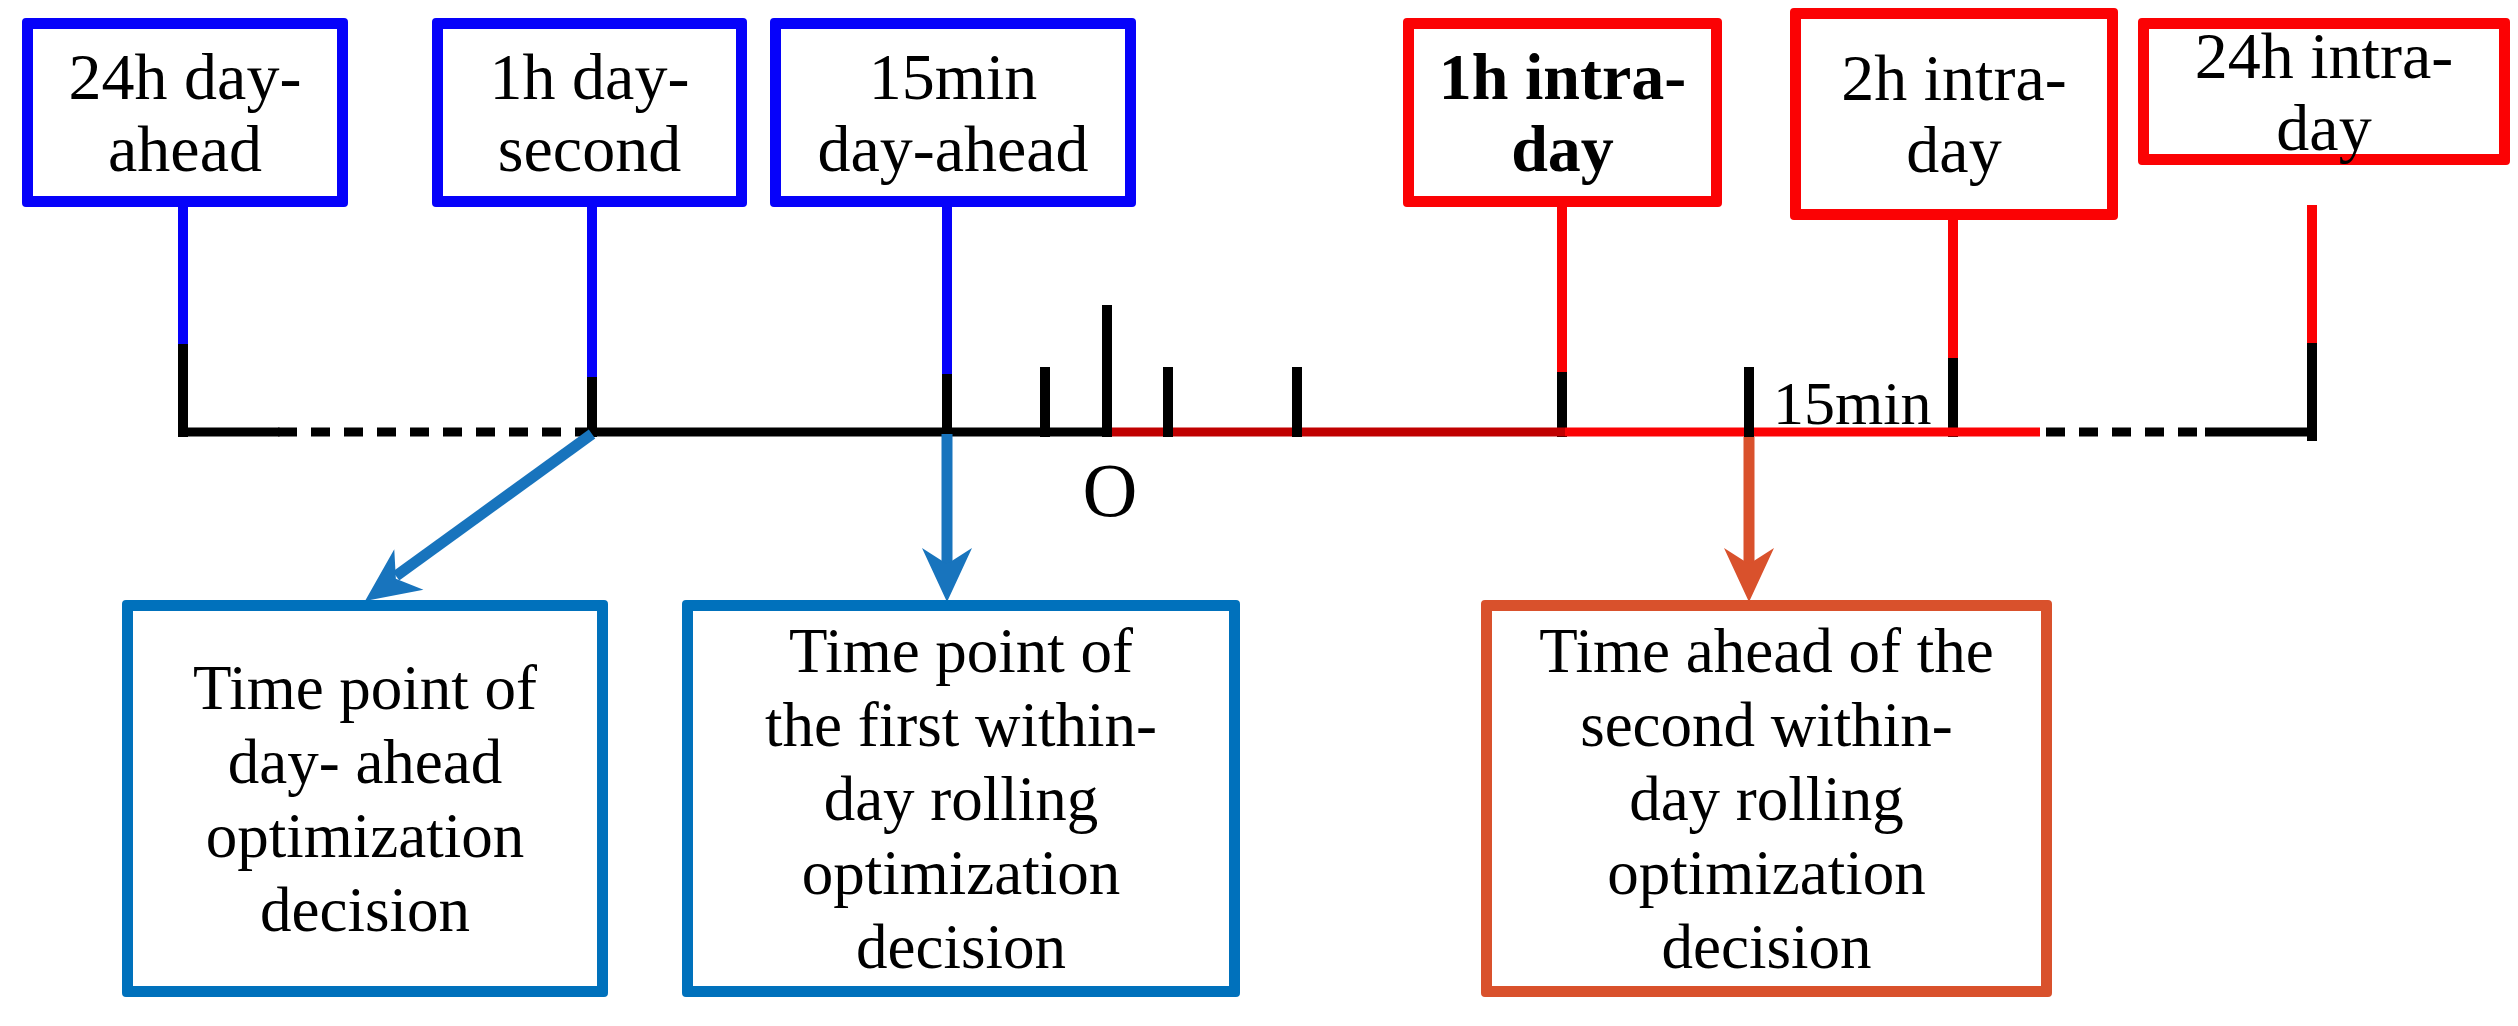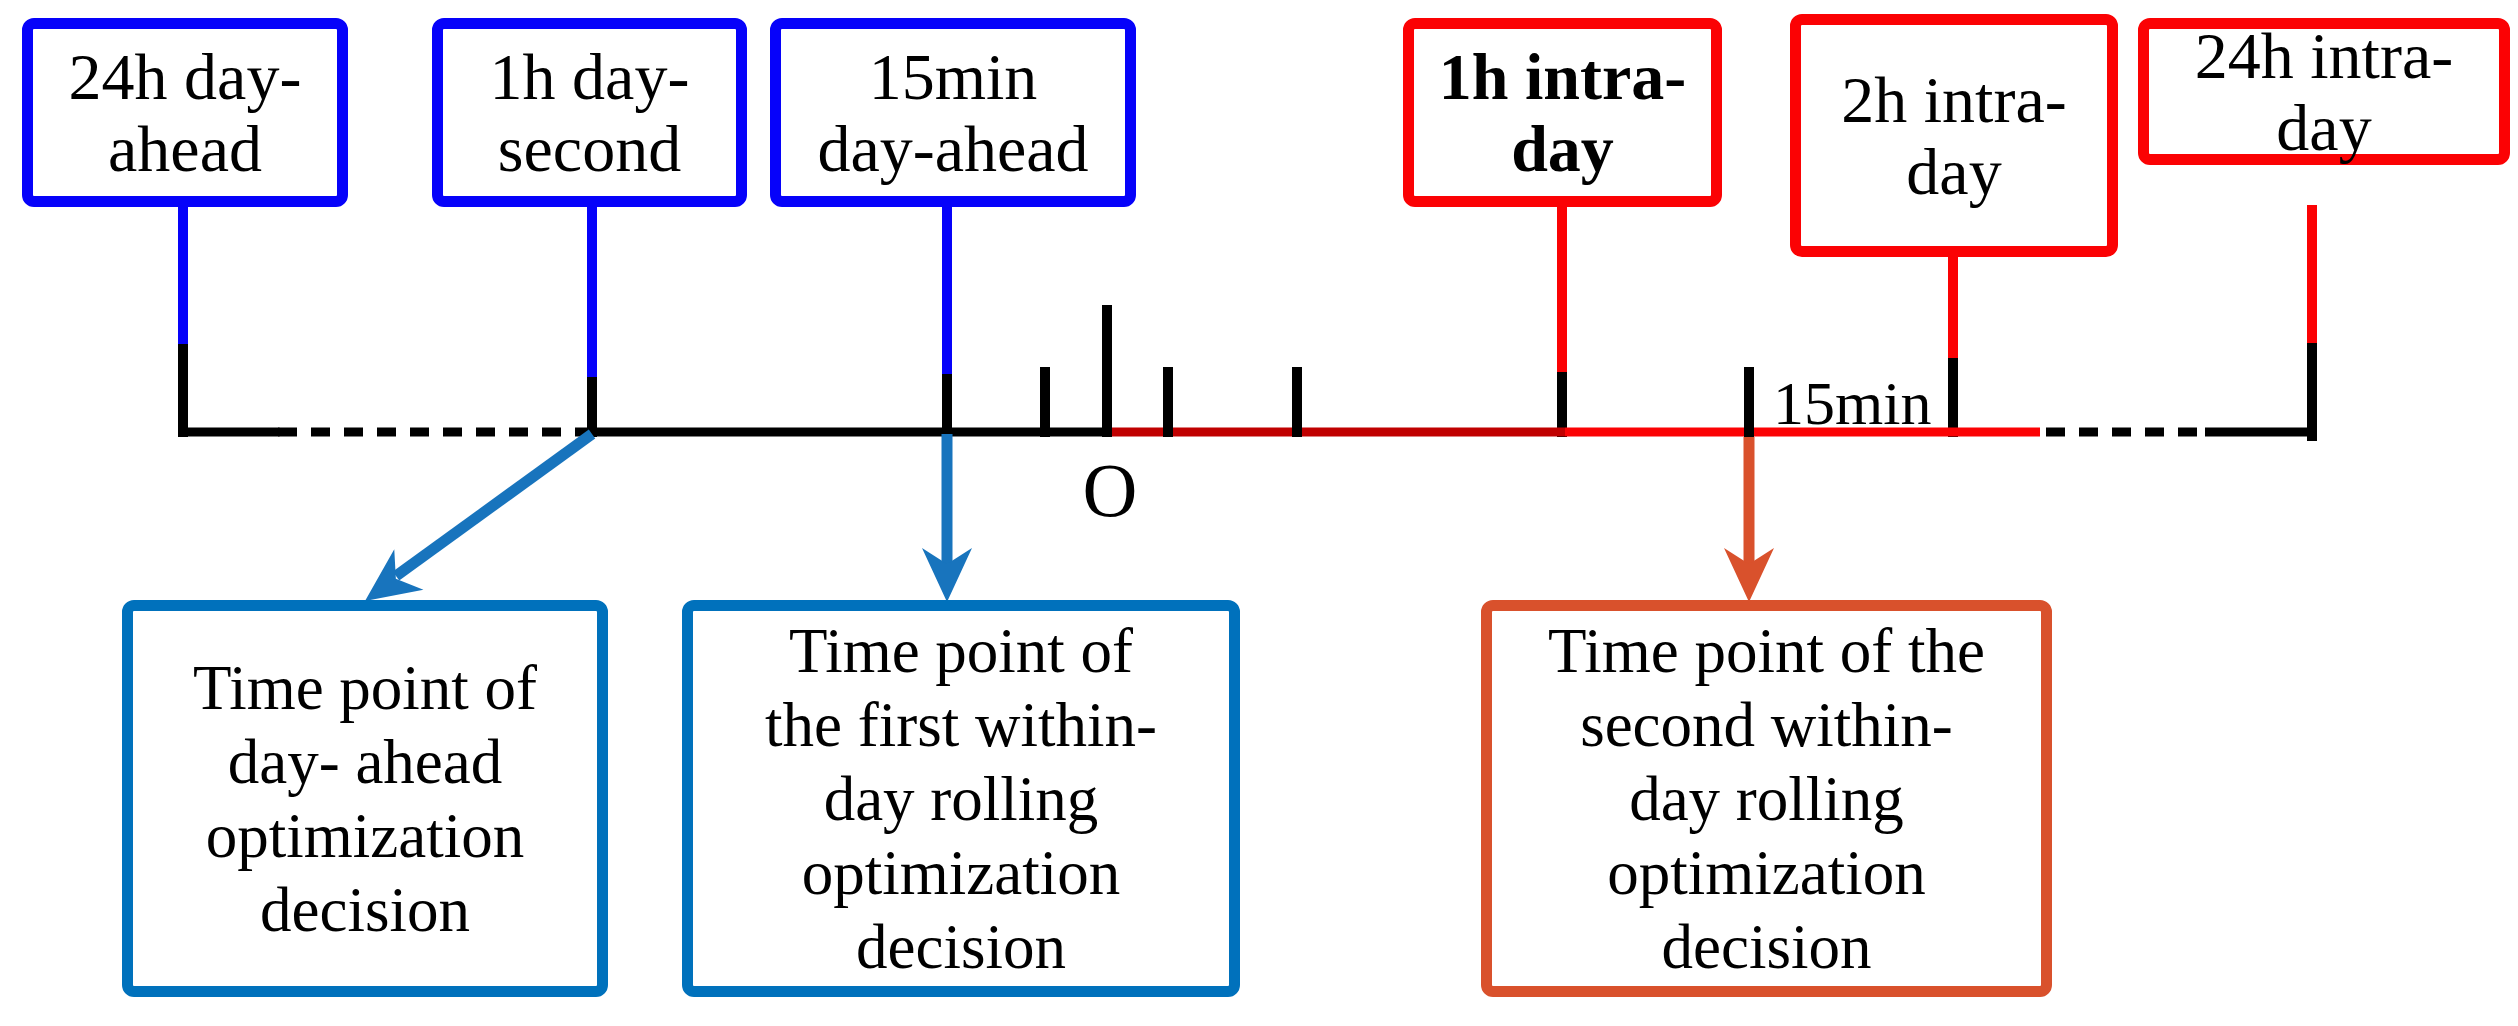--- a/index.html
+++ b/index.html
@@ -15,21 +15,21 @@
     position:absolute;
     box-sizing:border-box;
     background:#ffffff;
     display:flex;
     align-items:center;
     justify-content:center;
     text-align:center;
     color:#000000;
     white-space:pre-line;
     border-style:solid;
-    border-radius:12px;
+    border-radius:4px;
   }
   .tbox{
     border-width:11px;
     font-size:66px;
     line-height:72px;
   }
   .bbox{
     border-width:11px;
     font-size:63px;
     line-height:74px;
@@ -118,40 +118,40 @@
 
   <div class="tbox" style="left:432px;top:18px;width:315px;height:189px;border-color:#0602FA;">1h day-
 second</div>
 
   <div class="tbox" style="left:770px;top:18px;width:366px;height:189px;border-color:#0602FA;">15min
 day-ahead</div>
 
   <div class="tbox" style="left:1403px;top:18px;width:319px;height:189px;border-color:#FB0204;font-weight:bold;">1h intra-
 day</div>
 
-  <div class="tbox" style="left:1790px;top:14px;width:328px;height:243px;border-color:#FB0204;">2h intra-
+  <div class="tbox" style="left:1790px;top:8px;width:328px;height:212px;border-color:#FB0204;">2h intra-
 day</div>
 
   <div class="tbox" style="left:2138px;top:18px;width:372px;height:147px;border-color:#FB0204;">24h intra-
 day</div>
 
   <div class="axis-label origin-label" style="left:1078px;top:452px;width:64px;text-align:center;">O</div>
 
   <div class="axis-label interval-label" style="left:1773px;top:372px;">15min</div>
 
   <div class="bbox" style="left:122px;top:600px;width:486px;height:397px;border-color:#0071BC;">Time point of
 day- ahead
 optimization
 decision</div>
 
   <div class="bbox" style="left:682px;top:600px;width:558px;height:397px;border-color:#0071BC;">Time point of
 the first within-
 day rolling
 optimization
 decision</div>
 
-  <div class="bbox" style="left:1481px;top:600px;width:571px;height:397px;border-color:#D9512C;">Time point of the
+  <div class="bbox" style="left:1481px;top:600px;width:571px;height:397px;border-color:#D9512C;">Time ahead of the
 second within-
 day rolling
 optimization
 decision</div>
 
 </div>
 
 </body></html>

